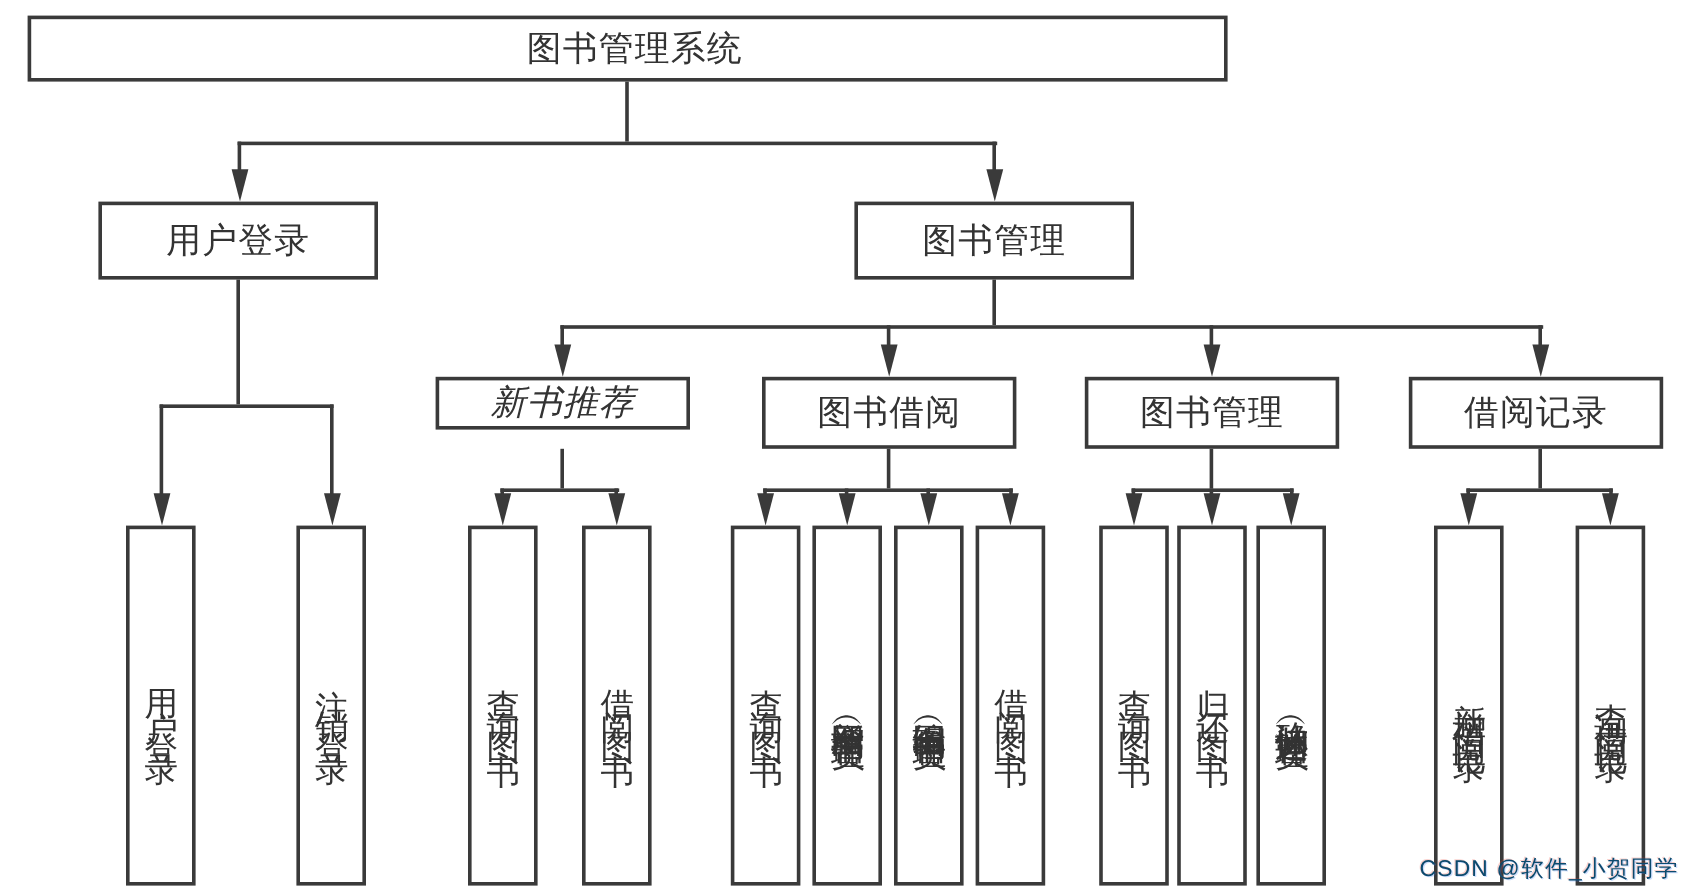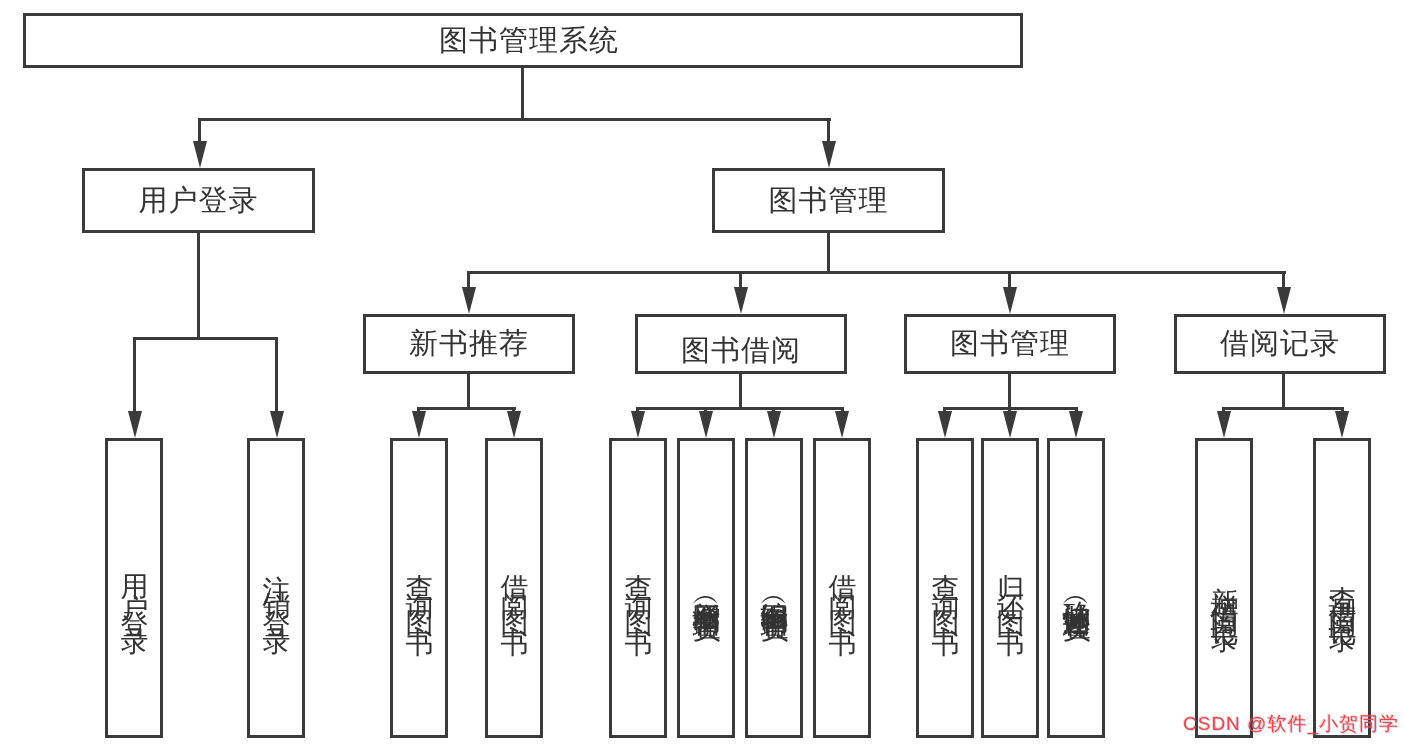--- a/index.html
+++ b/index.html
@@ -22,21 +22,21 @@
   .ls-c span{letter-spacing:2px;}
   .vline{position:absolute;width:3px;background:#3a3a3a;}
   .hline{position:absolute;height:3px;background:#3a3a3a;}
   .arrow{
     position:absolute;width:0;height:0;
     border-left:7px solid transparent;border-right:7px solid transparent;
     border-top:27px solid #3a3a3a;
   }
   .watermark{
     position:absolute;left:1183px;top:711px;font-size:19px;letter-spacing:1px;
-    color:#ef4444;white-space:nowrap;
+    color:#0c4a6e;white-space:nowrap;
     text-shadow:-1px -1px 0 rgba(231,76,60,.25), 1px 1px 0 rgba(52,120,246,.25);
   }
 </style>
 </head>
 <body>
 
 <div class="canvas">
 
   <div class="box" style="left:23px;top:13px;width:1000px;height:55px;padding-left:12px;">
     <span class="hlabel">图书管理系统</span>
@@ -67,24 +67,24 @@
   <div class="hline" style="left:467px;top:271px;width:819px;"></div>
   <div class="vline" style="left:467px;top:271px;height:20px;"></div>
   <div class="arrow" style="left:462px;top:287px;"></div>
   <div class="vline" style="left:739px;top:271px;height:20px;"></div>
   <div class="arrow" style="left:734px;top:287px;"></div>
   <div class="vline" style="left:1008px;top:271px;height:20px;"></div>
   <div class="arrow" style="left:1003px;top:287px;"></div>
   <div class="vline" style="left:1282px;top:271px;height:20px;"></div>
   <div class="arrow" style="left:1277px;top:287px;"></div>
 
-  <div class="box" style="left:363px;top:314px;width:212px;height:60px;">
+  <div class="box" style="left:363px;top:314px;width:212px;height:44px;font-style:italic;">
     <span class="hlabel">新书推荐</span>
   </div>
-  <div class="box" style="left:635px;top:314px;width:212px;height:60px;align-items:flex-end;">
+  <div class="box" style="left:635px;top:314px;width:212px;height:60px;">
     <span class="hlabel">图书借阅</span>
   </div>
   <div class="box" style="left:904px;top:314px;width:212px;height:60px;">
     <span class="hlabel">图书管理</span>
   </div>
   <div class="box" style="left:1174px;top:314px;width:212px;height:60px;">
     <span class="hlabel">借阅记录</span>
   </div>
 
   <div class="vline" style="left:467px;top:374px;height:33px;"></div>

